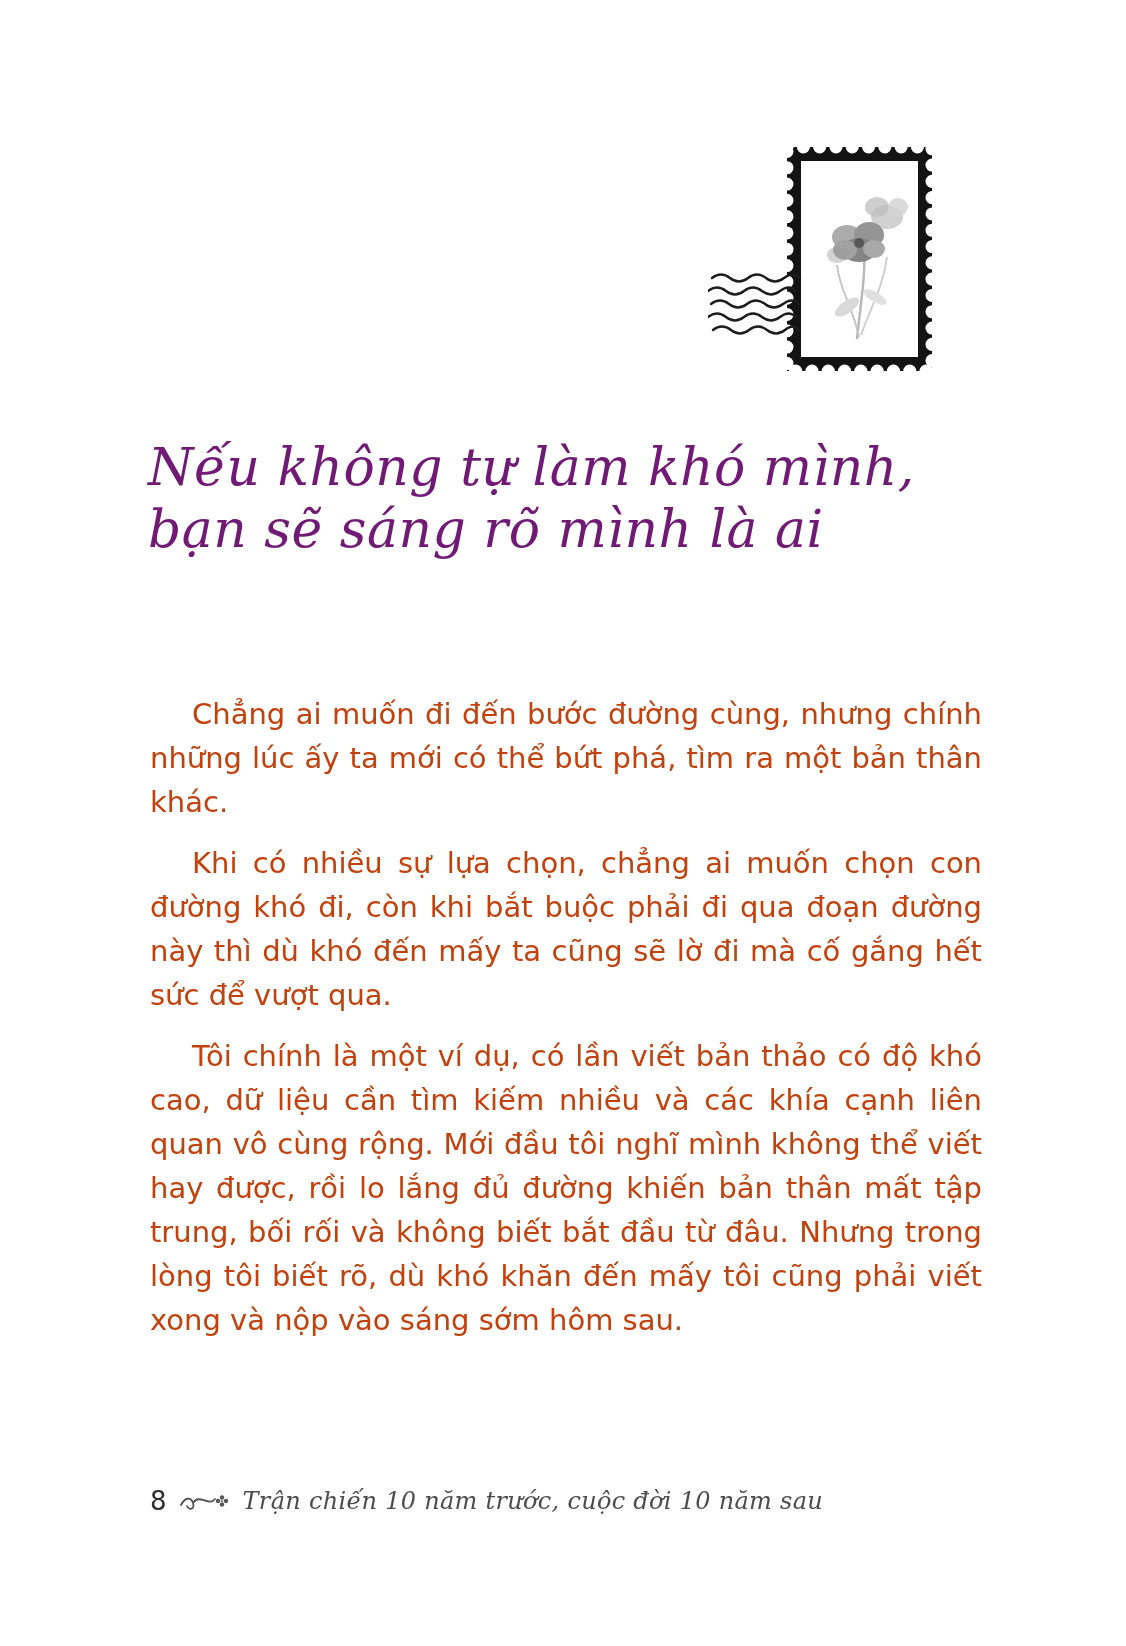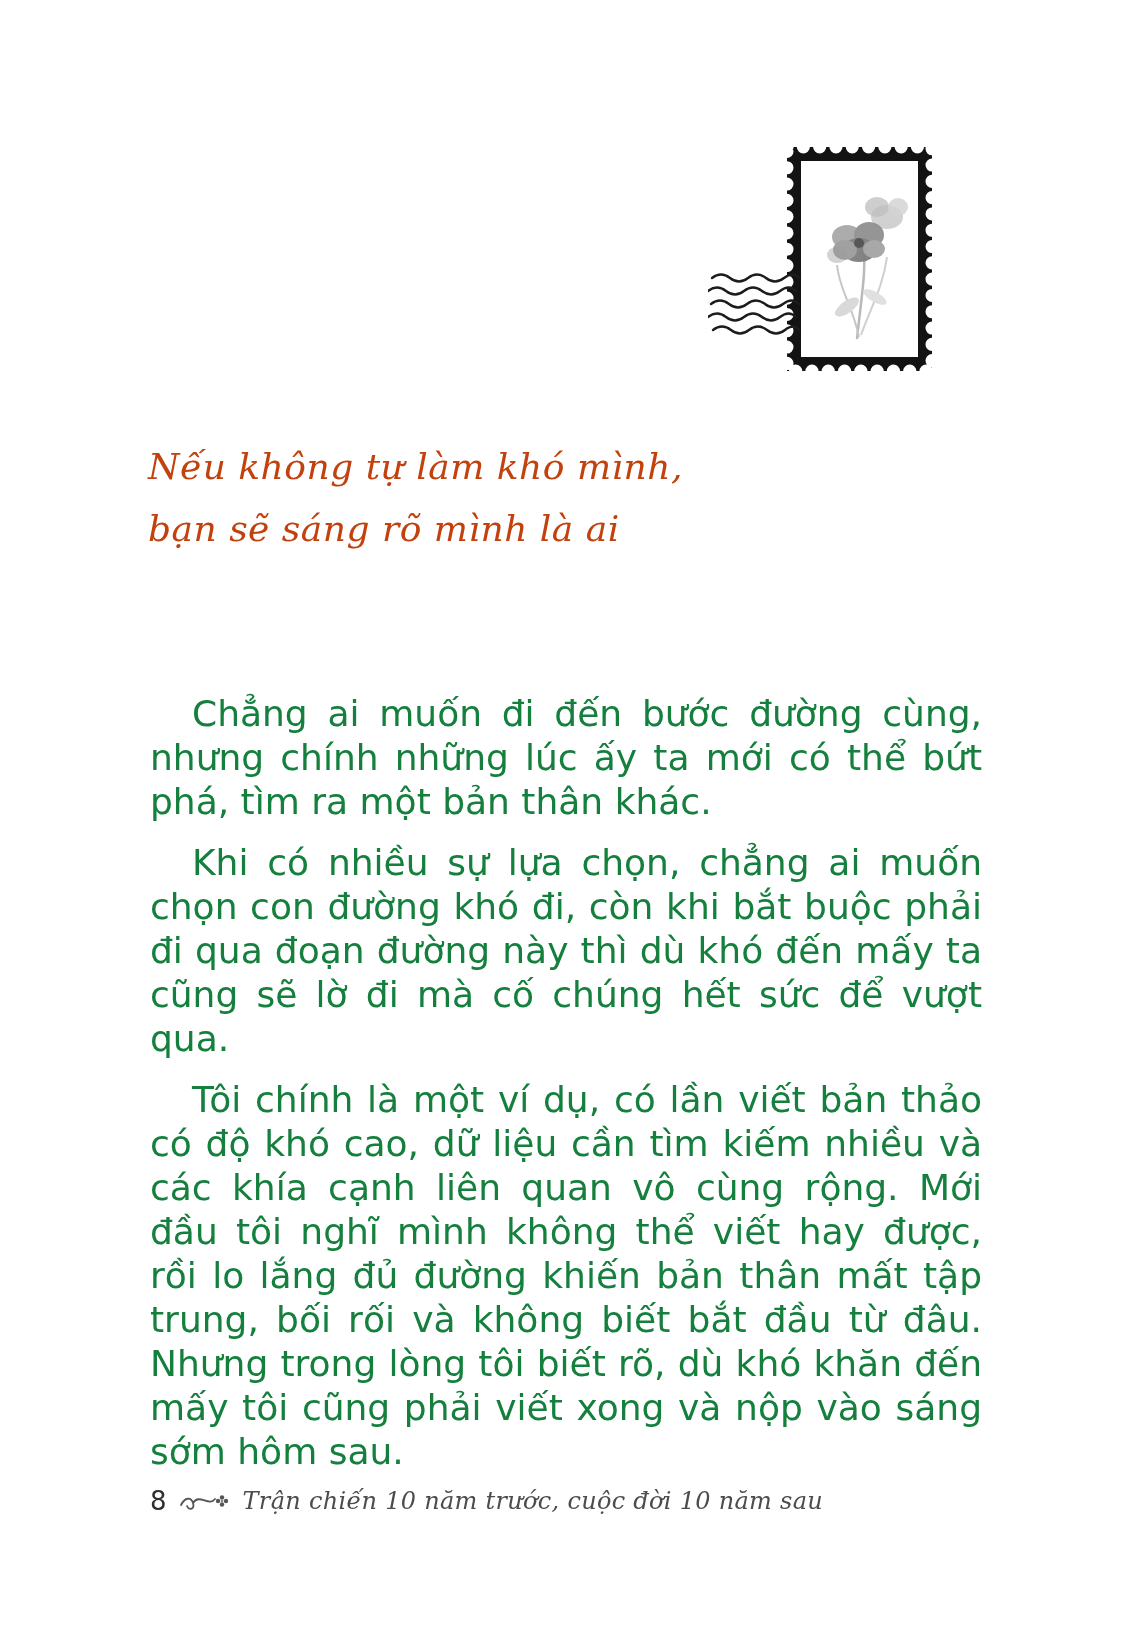--- a/index.html
+++ b/index.html
@@ -18,36 +18,36 @@
   .postmark { position: absolute; left: 708px; top: 272px; }
 
   
   .chapter-title {
     position: absolute;
     left: 148px;
     top: 436px;
     font-family: "DejaVu Serif", serif;
     font-style: italic;
     font-weight: 400;
-    font-size: 36px;
+    font-size: 52px;
     line-height: 62px;
     letter-spacing: 0.5px;
-    color: #c2410c;
+    color: #701a75;
     white-space: nowrap;
   }
 
   
   .body-text {
     position: absolute;
     left: 150px;
     top: 692px;
     width: 832px;
-    font-size: 36px;
+    font-size: 29px;
     line-height: 44px;
-    color: #15803d;
+    color: #c2410c;
     text-align: justify;
   }
   .body-text p { text-indent: 42px; margin-bottom: 17px; }
 
   
   .footer {
     position: absolute;
     left: 150px;
     top: 1486px;
     display: flex;
@@ -114,21 +114,21 @@
     </svg>
   </div>
 
   <h1 class="chapter-title">
     <span>Nếu không tự làm khó mình,</span><br>
     <span>bạn sẽ sáng rõ mình là ai</span>
   </h1>
 
   <div class="body-text">
     <p>Chẳng ai muốn đi đến bước đường cùng, nhưng chính những lúc ấy ta mới có thể bứt phá, tìm ra một bản thân khác.</p>
-    <p>Khi có nhiều sự lựa chọn, chẳng ai muốn chọn con đường khó đi, còn khi bắt buộc phải đi qua đoạn đường này thì dù khó đến mấy ta cũng sẽ lờ đi mà cố chúng hết sức để vượt qua.</p>
+    <p>Khi có nhiều sự lựa chọn, chẳng ai muốn chọn con đường khó đi, còn khi bắt buộc phải đi qua đoạn đường này thì dù khó đến mấy ta cũng sẽ lờ đi mà cố gắng hết sức để vượt qua.</p>
     <p>Tôi chính là một ví dụ, có lần viết bản thảo có độ khó cao, dữ liệu cần tìm kiếm nhiều và các khía cạnh liên quan vô cùng rộng. Mới đầu tôi nghĩ mình không thể viết hay được, rồi lo lắng đủ đường khiến bản thân mất tập trung, bối rối và không biết bắt đầu từ đâu. Nhưng trong lòng tôi biết rõ, dù khó khăn đến mấy tôi cũng phải viết xong và nộp vào sáng sớm hôm sau.</p>
   </div>
 
   <div class="footer">
     <span class="page-number">8</span>
     <svg width="52" height="24" viewBox="0 0 52 24">
       <path d="M2 16 C6 8 12 8 14 14 C16 20 10 22 8 17 M14 14 C20 4 30 18 36 10" stroke="#555555" fill="none" stroke-width="1.8" stroke-linecap="round"></path>
       <g fill="#555555">
         <circle cx="43" cy="8.5" r="2.2"></circle>
         <circle cx="47" cy="12" r="2.2"></circle>

